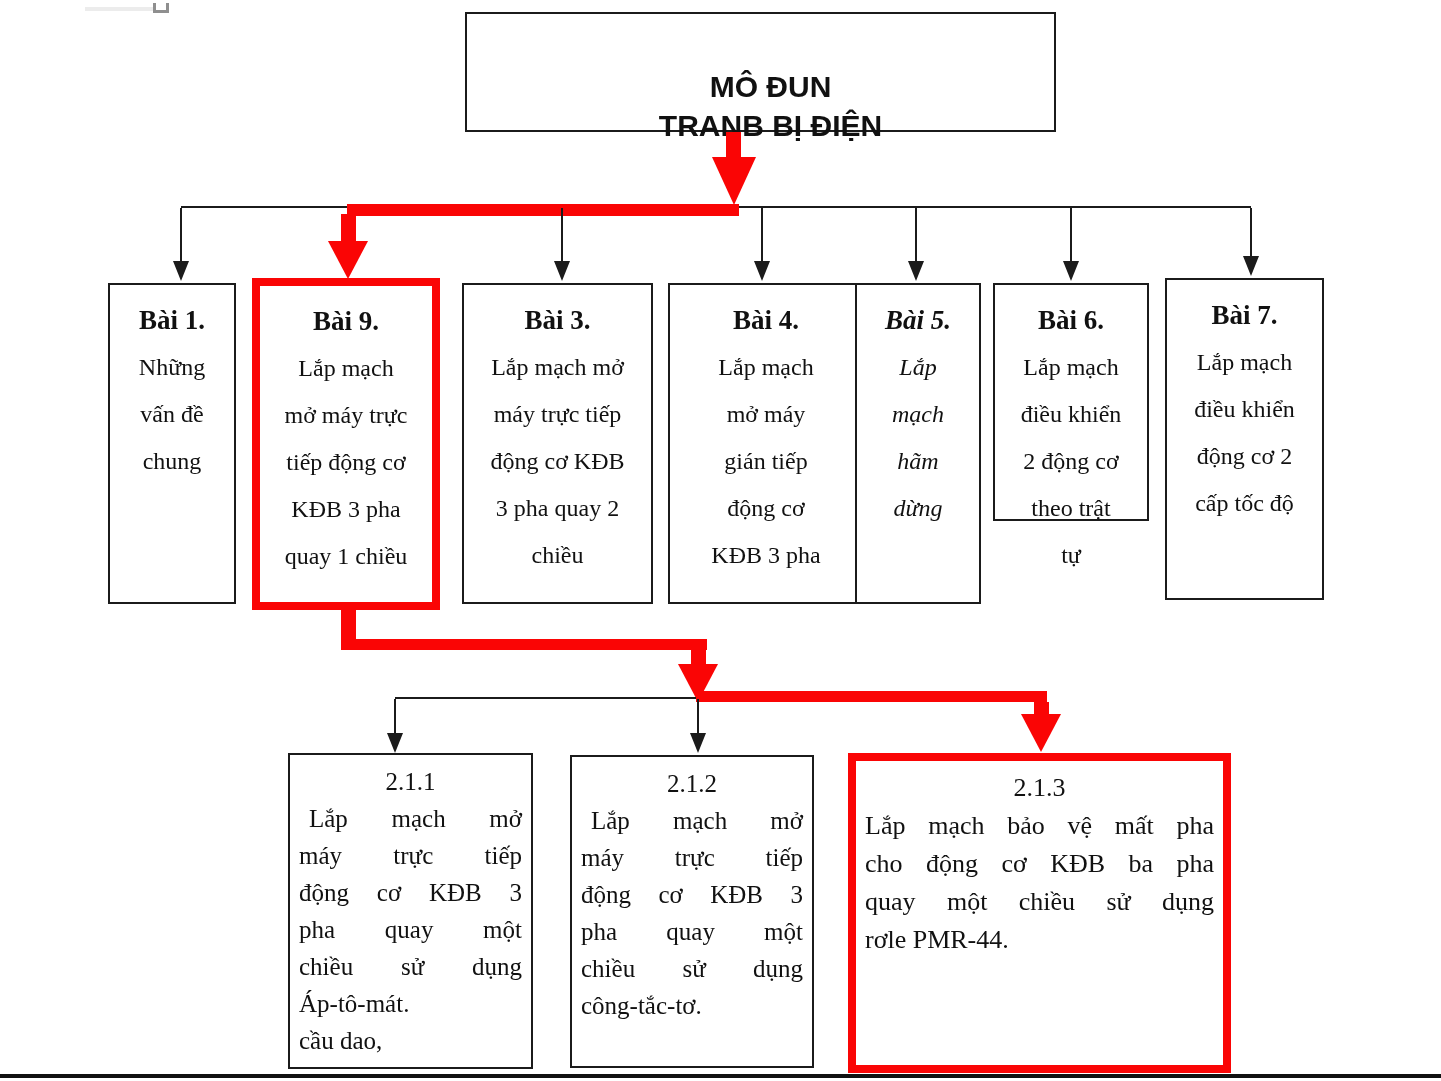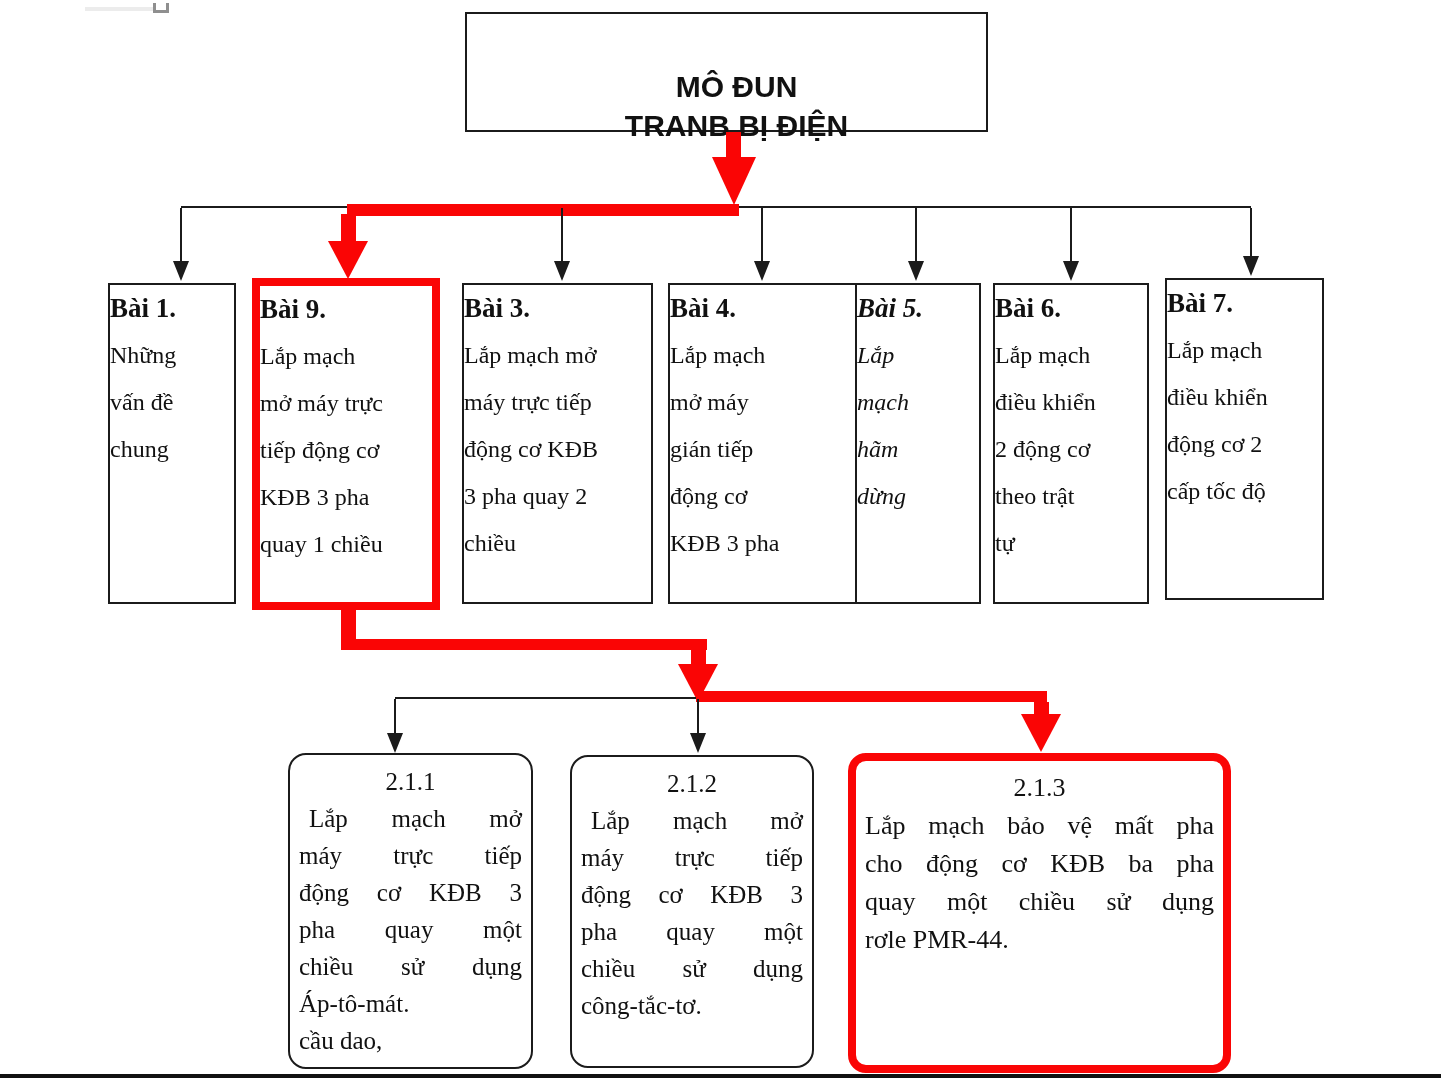--- a/index.html
+++ b/index.html
@@ -20,26 +20,26 @@
   .arrow-red-md{position:absolute;width:0;height:0;
     border-left:20px solid transparent;border-right:20px solid transparent;
     border-top:38px solid #fa0505;}
 
   
   .module-box{padding-top:14px;text-align:center;
     font-family:"Liberation Sans", sans-serif;font-weight:bold;font-size:30px;
     line-height:39px;white-space:pre-line;}
 
   
-  .lesson{text-align:left;padding-top:0;line-height:47px;}
+  .lesson{text-align:center;padding-top:12px;line-height:47px;}
   .lesson-h{font-weight:bold;font-size:27px;}
   .lesson-b{font-size:24px;white-space:pre-line;}
 
   
-  .sub{padding:8px 9px 12px 9px;font-size:25px;line-height:37px;border-radius:18px;}
+  .sub{padding:8px 9px 12px 9px;font-size:25px;line-height:37px;}
   .sub-h{text-align:center;}
   .sub-bold{font-weight:normal;font-size:26px;line-height:38px;}
   .tline-j{text-align:justify;text-align-last:justify;}
   .tline-l{text-align:left;}
   .indent-first .tline:first-child{padding-left:10px;}
 
   
   .bracket{position:absolute;box-sizing:border-box;
     border-left:3px solid #8f8f8f;border-right:3px solid #8f8f8f;border-bottom:3px solid #8f8f8f;}
   .faintband{position:absolute;background:#ececec;}
@@ -47,21 +47,21 @@
   .pageline{position:absolute;background:#111;}
 </style>
 </head>
 <body>
 
 <div id="canvas">
 
   <div class="faintband" style="left:85px;top:7px;width:68px;height:4px;"></div>
   <div class="bracket" style="left:153px;top:3px;width:16px;height:10px;"></div>
 
-  <div class="box module-box" style="left:465px;top:12px;width:523px;height:120px;padding-left:20px;">
+  <div class="box module-box" style="left:465px;top:12px;width:591px;height:120px;padding-left:20px;">
     <span>MÔ ĐUN
 TRANB BỊ ĐIỆN</span>
   </div>
 
   <div class="rseg" style="left:726px;top:132px;width:15px;height:28px;"></div>
   <div class="arrow-red-lg" style="left:712px;top:157px;"></div>
 
   <div class="hline" style="left:181px;top:206px;width:1070px;height:2px;"></div>
   <div class="rseg" style="left:347px;top:204px;width:392px;height:12px;"></div>
 
@@ -121,21 +121,21 @@
   </div>
 
   <div class="box lesson" style="left:855px;top:283px;width:126px;height:321px;font-style:italic;">
     <div class="lesson-h">Bài 5.</div>
     <div class="lesson-b">Lắp
 mạch
 hãm
 dừng</div>
   </div>
 
-  <div class="box lesson" style="left:993px;top:283px;width:156px;height:321px;font-family:Liberation Serif, serif;">
+  <div class="box lesson" style="left:993px;top:283px;width:156px;height:238px;font-family:Liberation Serif, serif;">
     <div class="lesson-h">Bài 6.</div>
     <div class="lesson-b">Lắp mạch
 điều khiển
 2 động cơ
 theo trật
 tự</div>
   </div>
 
   <div class="box lesson" style="left:1165px;top:278px;width:159px;height:322px;">
     <div class="lesson-h">Bài 7.</div>

